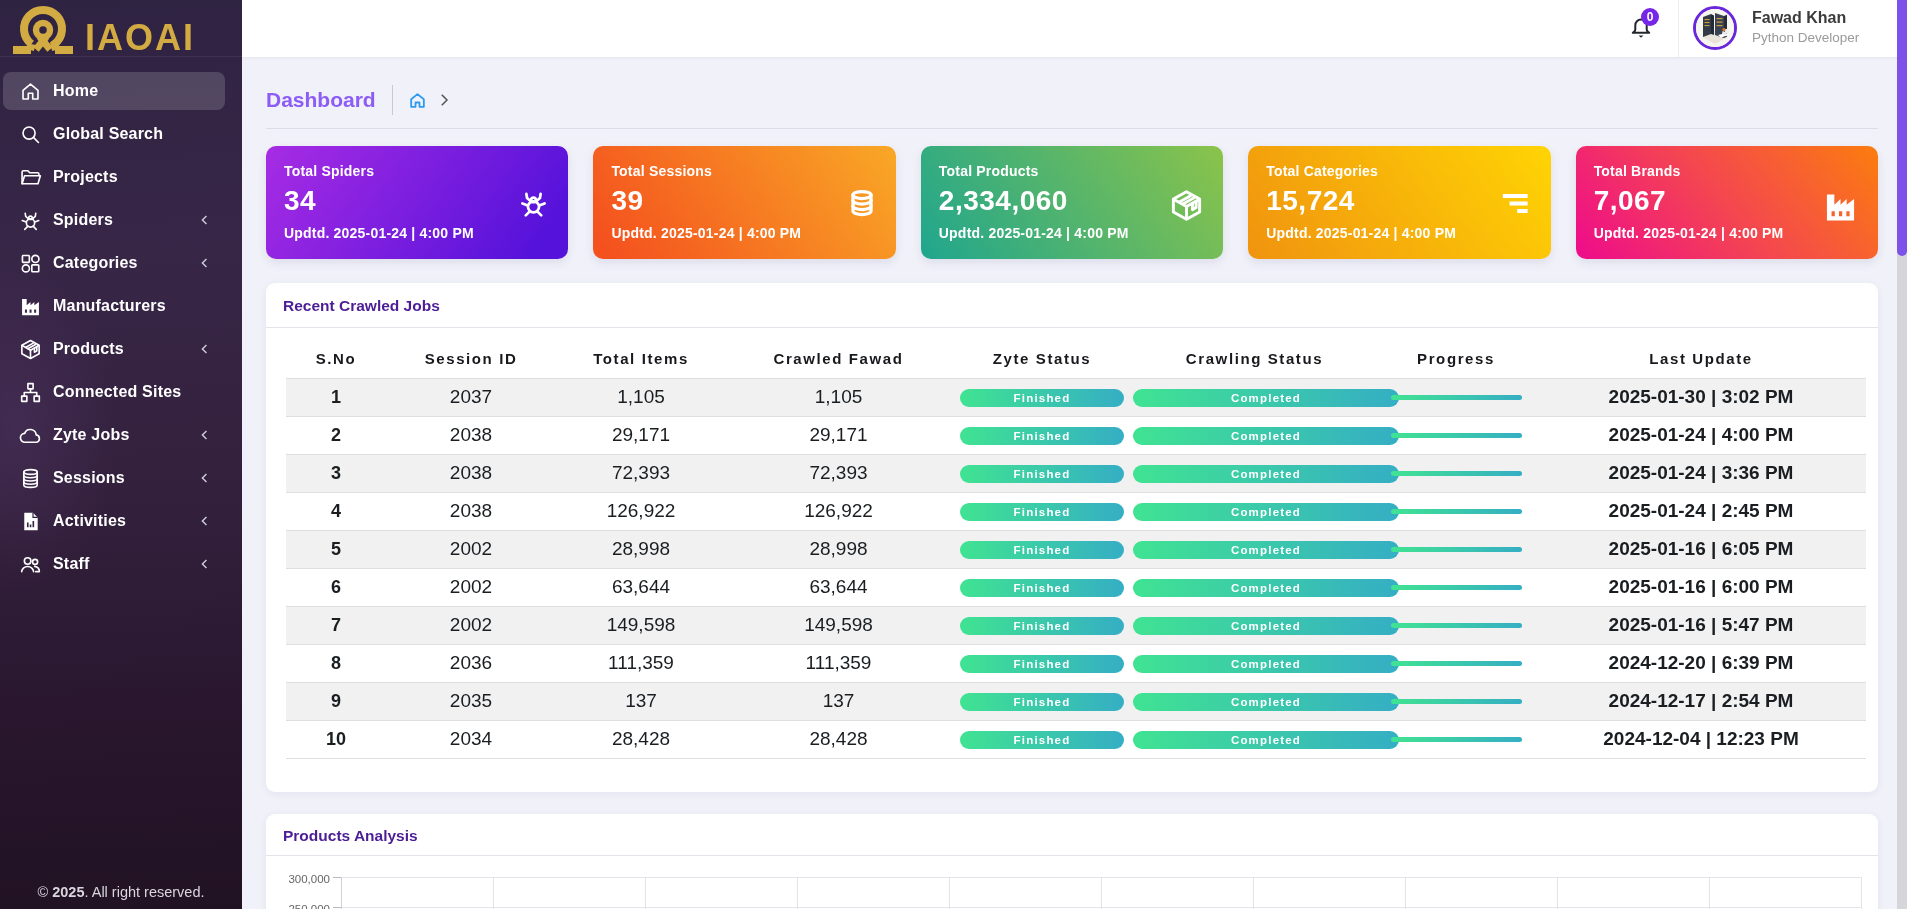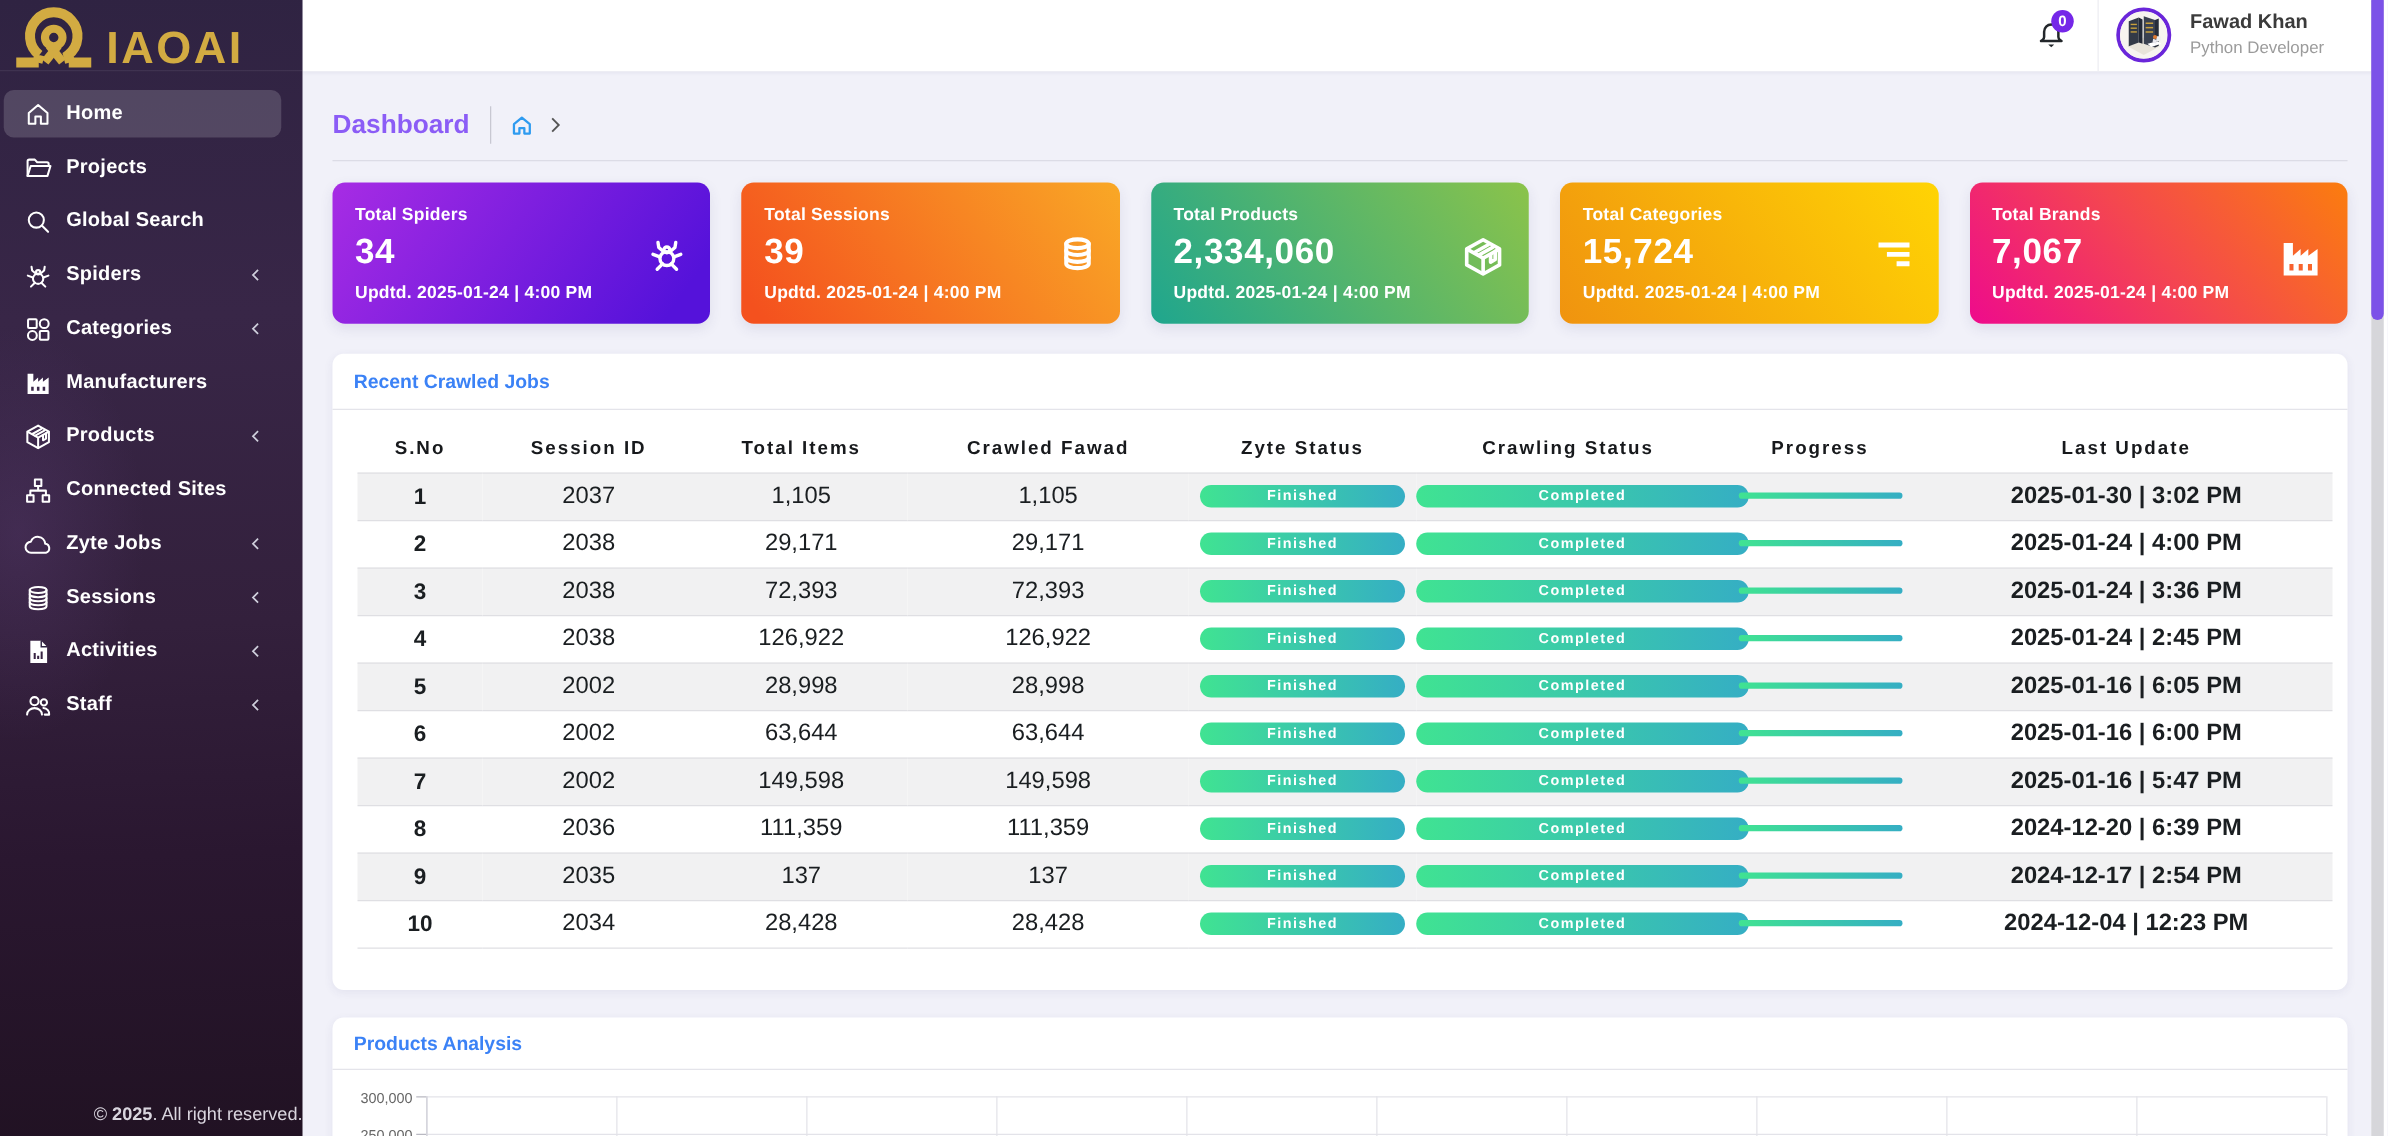--- a/index.html
+++ b/index.html
@@ -6,21 +6,21 @@
 html,body { width:1910px; height:909px; overflow:hidden; font-family:"Liberation Sans", sans-serif; background:#f1f1f9; }
 .sidebar { position:absolute; left:0; top:0; width:242px; height:909px;
   background:radial-gradient(60% 26% at 6% 47%, rgba(120,82,155,0.20), rgba(120,82,155,0) 70%), linear-gradient(178deg,#2f2342 0%,#382647 28%,#33203c 55%,#2a1730 75%,#211223 100%); z-index:5; }
 .logo { height:57px; border-bottom:1px solid rgba(255,255,255,0.07); padding:4px 0 0 10px; }
 .nav { padding:15px 6px 0 0; }
 .nav-item { position:relative; height:38px; margin:0 11px 5px 3px; display:flex; align-items:center; border-radius:8px; color:#fff; }
 .nav-item.active { background:rgba(255,255,255,0.16); }
 .nav-item .ic { width:24px; height:24px; margin-left:15px; flex:none; display:flex; align-items:center; justify-content:center; }
 .nav-item .lbl { margin-left:11px; font-size:16px; font-weight:700; letter-spacing:0.2px; }
 .nav-item .chev { position:absolute; right:13px; top:12px; }
-.sfoot { position:absolute; bottom:9px; width:100%; text-align:right; color:#d9d5de; font-size:14.5px; }
+.sfoot { position:absolute; bottom:9px; width:100%; text-align:center; color:#d9d5de; font-size:14.5px; }
 .sfoot b { font-weight:700; }
 .topbar { position:absolute; left:242px; top:0; right:0; height:57px; background:#fff; z-index:4; box-shadow:0 1px 3px rgba(40,40,80,0.06); }
 .tb-sep { position:absolute; left:1436px; top:0; height:57px; width:1px; background:#ededf2; }
 .bell { position:absolute; left:1387px; top:15px; }
 .badge { position:absolute; left:1399px; top:8px; width:18px; height:18px; border-radius:50%; background:#7527e8; color:#fff; font-size:12px; font-weight:700; text-align:center; line-height:18px; }
 .avatar { position:absolute; left:1451px; top:6px; width:44px; height:44px; border-radius:50%; border:3px solid #6a26da; overflow:hidden; background:#f7f5f1; }
 .uname { position:absolute; left:1510px; top:9px; font-size:16px; font-weight:700; color:#3b3b3b; }
 .urole { position:absolute; left:1510px; top:30px; font-size:13.5px; color:#9b9b9b; }
 .content { position:absolute; left:242px; top:57px; right:0; bottom:0; }
 .pagehead { position:absolute; left:24px; top:27px; height:32px; display:flex; align-items:center; }
@@ -32,21 +32,21 @@
 .card .t { font-size:14px; font-weight:700; letter-spacing:0.2px; }
 .card .v { font-size:28px; font-weight:700; margin-top:6px; letter-spacing:0.5px; }
 .card .u { font-size:14px; font-weight:700; margin-top:8px; letter-spacing:0.2px; }
 .card .cic { position:absolute; right:19px; top:42px; }
 .c1 { background:linear-gradient(125deg,#a72ce4 0%,#5512da 90%); }
 .c2 { background:linear-gradient(55deg,#f4511e 5%,#f9a826 100%); }
 .c3 { background:linear-gradient(55deg,#1fa68e 0%,#8bc34a 100%); }
 .c4 { background:linear-gradient(55deg,#f0930f 0%,#ffd404 100%); }
 .c5 { background:linear-gradient(50deg,#ee0b8c 0%,#f4474f 50%,#fb7d0e 100%); }
 .panel { position:absolute; left:24px; width:1612px; background:#fff; border-radius:9px; box-shadow:0 2px 8px rgba(60,60,120,0.07); }
-.panel .ph { height:45px; line-height:46px; padding-left:17px; font-size:15.5px; font-weight:700; color:#3b82f6; border-bottom:1px solid #e4e4ea; }
+.panel .ph { height:45px; line-height:46px; padding-left:17px; font-size:15.5px; font-weight:700; color:#4c1d95; border-bottom:1px solid #e4e4ea; }
 .tpanel { top:226px; height:509px; }
 .cpanel { top:757px; height:300px; }
 .cpanel .ph { height:42px; line-height:43px; }
 table.jobs { margin:11px 12px 0 20px; width:1580px; border-collapse:collapse; table-layout:fixed; }
 table.jobs th { height:39px; font-size:15px; font-weight:700; color:#17191c; text-align:center; letter-spacing:1.6px; }
 table.jobs td { height:38px; font-size:19px; font-weight:400; color:#1a1e21; text-align:center; letter-spacing:0; border-top:1px solid #dfdfe3; }
 table.jobs td:first-child { font-weight:700; font-size:18px; }
 table.jobs td:last-child { font-weight:700;margin-top:46px; }
 table.jobs tr.s td { background:#f1f1f2; }
 table.jobs tr.last-border td { border-bottom:1px solid #dfdfe3; }
@@ -86,35 +86,35 @@
           <svg class="wic" width="23" height="23" viewBox="0 0 24 24">
             <path stroke="#fff" stroke-width="1.7" fill="none" stroke-linecap="round" stroke-linejoin="round" d="M4.2 10.8 L12 4.2 L19.8 10.8 V19.8 H14.3 V13.8 H9.7 V19.8 H4.2 Z"></path>
           </svg>
         </span>
     <span class="lbl">Home</span>
 
   </div>
       <div class="nav-item">
     <span class="ic">
           <svg class="wic" width="23" height="23" viewBox="0 0 24 24">
+            <circle stroke="#fff" stroke-width="1.7" fill="none" stroke-linecap="round" stroke-linejoin="round" cx="10.5" cy="10.5" r="6.3"></circle>
+            <path stroke="#fff" stroke-width="1.7" fill="none" stroke-linecap="round" stroke-linejoin="round" d="M15.3 15.3 L20.3 20.3"></path>
+          </svg>
+        </span>
+    <span class="lbl">Global Search</span>
+
+  </div>
+      <div class="nav-item">
+    <span class="ic">
+          <svg class="wic" width="23" height="23" viewBox="0 0 24 24">
             <path stroke="#fff" stroke-width="1.7" fill="none" stroke-linecap="round" stroke-linejoin="round" d="M3.2 18.5 V6.3 a1.4 1.4 0 0 1 1.4 -1.4 h4.6 l2 2.2 h8.2 a1.4 1.4 0 0 1 1.4 1.4 v1.4"></path>
             <path stroke="#fff" stroke-width="1.7" fill="none" stroke-linecap="round" stroke-linejoin="round" d="M3.2 18.5 L5.8 10.2 H22.3 L19.8 18.5 Z"></path>
           </svg>
         </span>
     <span class="lbl">Projects</span>
-
-  </div>
-      <div class="nav-item">
-    <span class="ic">
-          <svg class="wic" width="23" height="23" viewBox="0 0 24 24">
-            <circle stroke="#fff" stroke-width="1.7" fill="none" stroke-linecap="round" stroke-linejoin="round" cx="10.5" cy="10.5" r="6.3"></circle>
-            <path stroke="#fff" stroke-width="1.7" fill="none" stroke-linecap="round" stroke-linejoin="round" d="M15.3 15.3 L20.3 20.3"></path>
-          </svg>
-        </span>
-    <span class="lbl">Global Search</span>
 
   </div>
       <div class="nav-item">
     <span class="ic">
           <svg class="wic" width="23" height="23" viewBox="0 0 24 24">
             <circle stroke="#fff" stroke-width="1.7" fill="none" stroke-linecap="round" stroke-linejoin="round" cx="12" cy="14.6" r="4.3"></circle>
             <circle stroke="#fff" stroke-width="1.7" fill="none" stroke-linecap="round" stroke-linejoin="round" cx="12" cy="9.2" r="1.8"></circle>
       <path stroke="#fff" stroke-width="1.7" fill="none" stroke-linecap="round" stroke-linejoin="round" d="M9.9 10.2 L7.0 7.7 L6.5 4.6"></path>
             <path stroke="#fff" stroke-width="1.7" fill="none" stroke-linecap="round" stroke-linejoin="round" d="M14.1 10.2 L17.0 7.7 L17.5 4.6"></path>
       <path stroke="#fff" stroke-width="1.7" fill="none" stroke-linecap="round" stroke-linejoin="round" d="M7.6 13.6 L3.4 12.0"></path>

